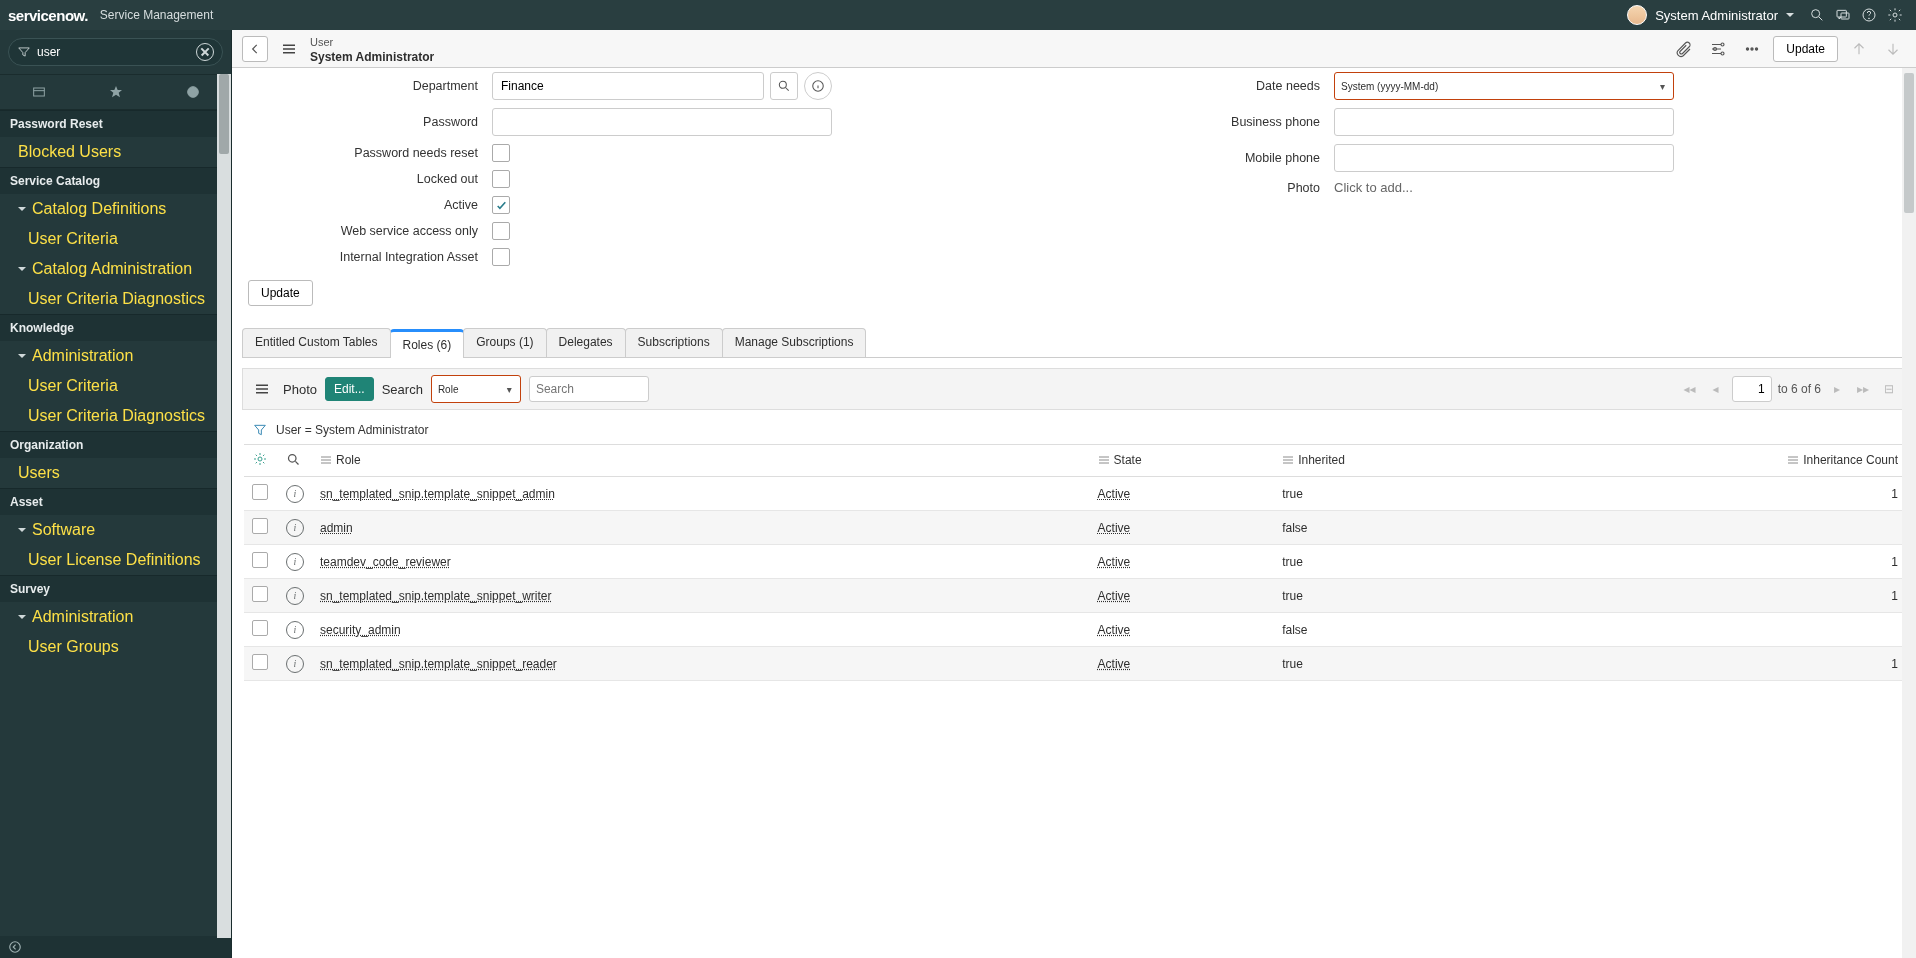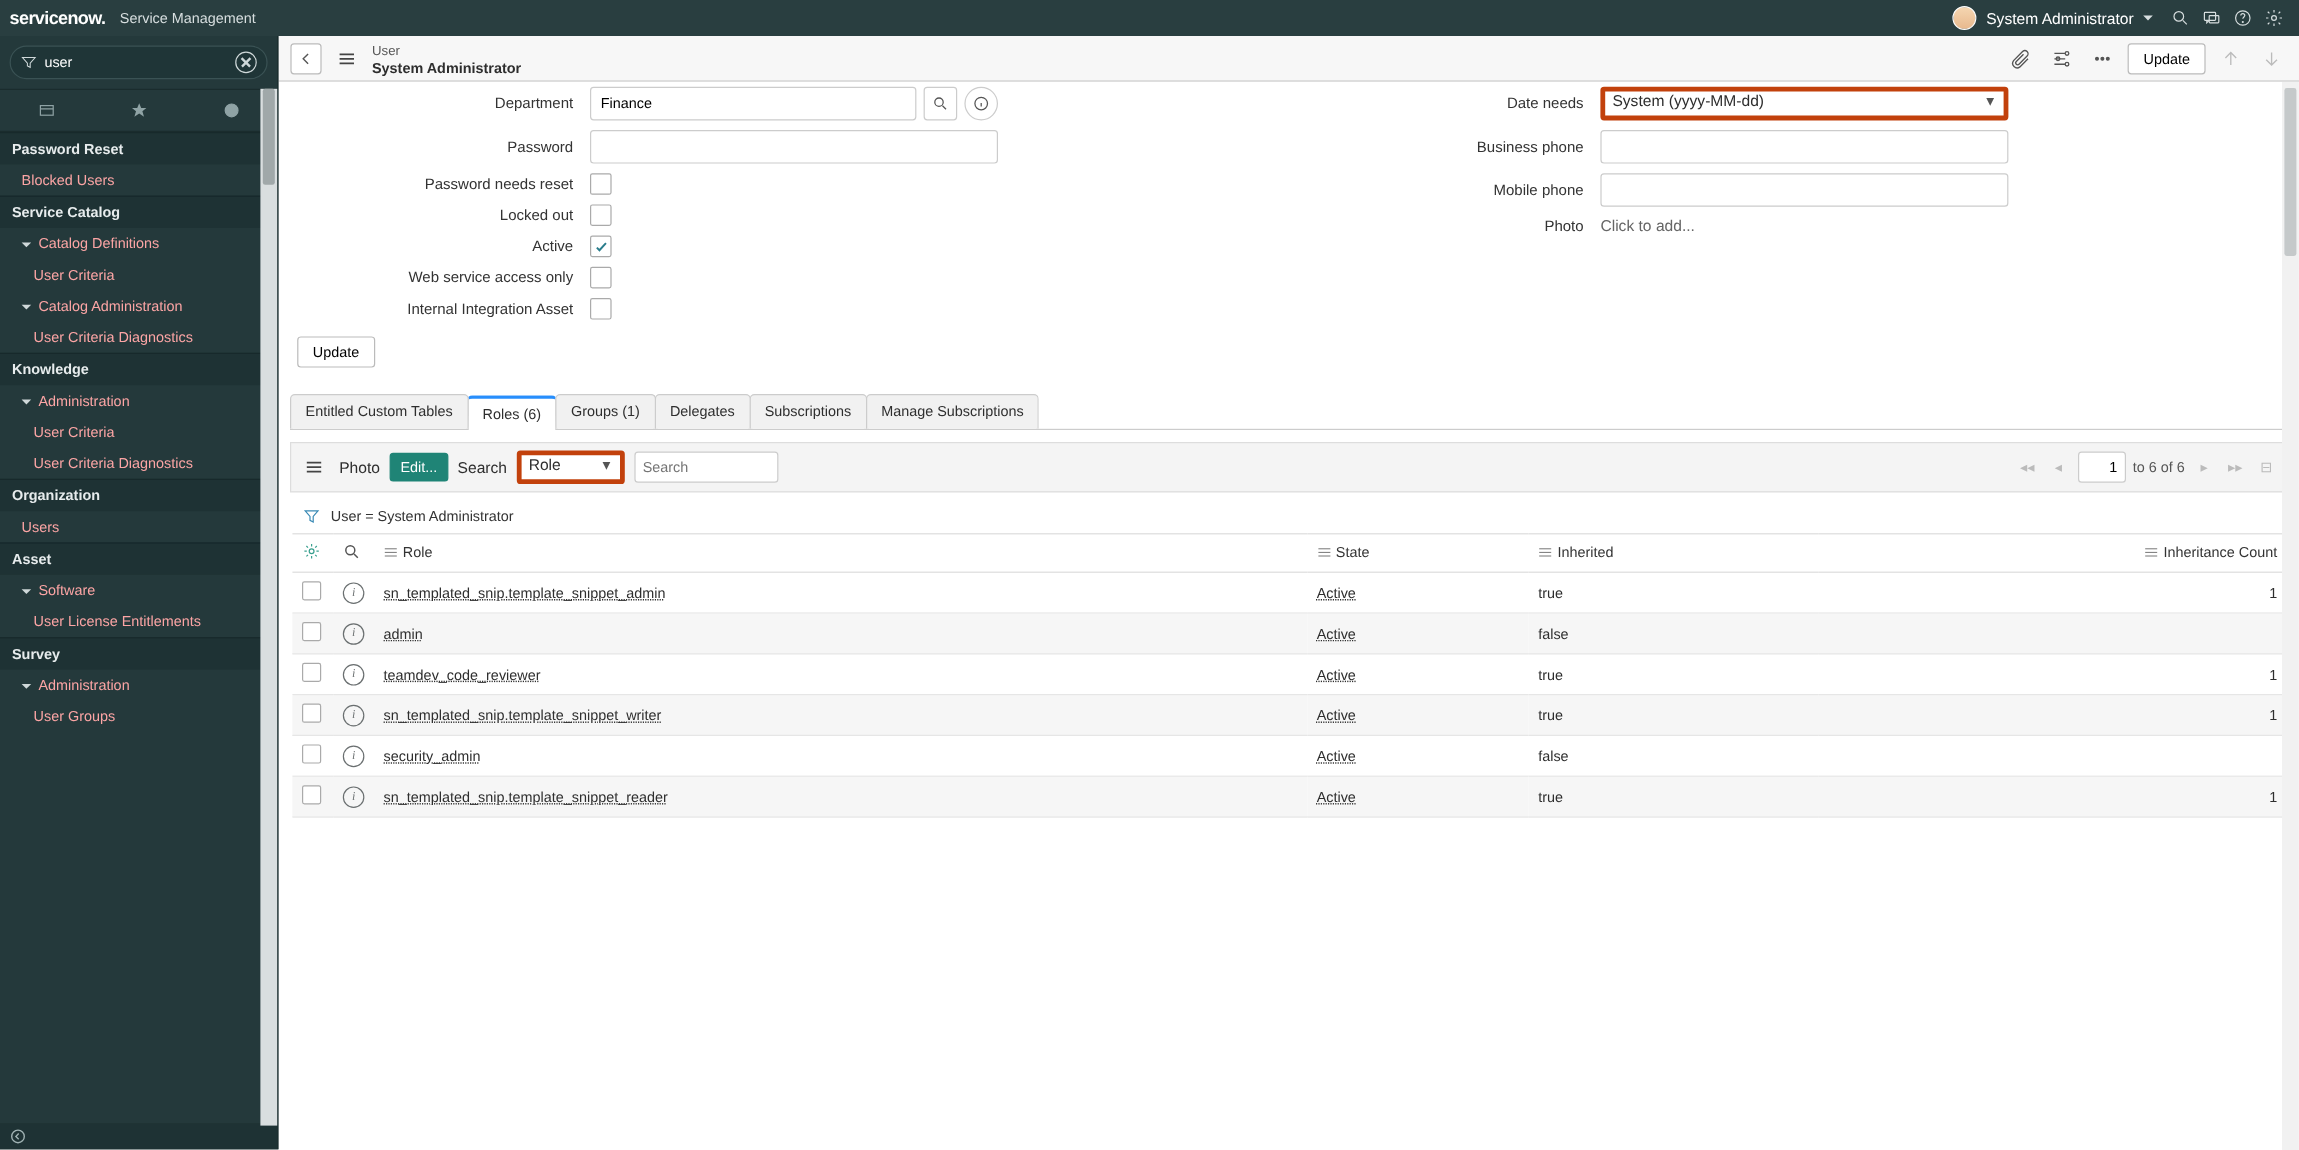--- a/index.html
+++ b/index.html
@@ -22,21 +22,21 @@
 .filterbox input{flex:1;background:transparent;border:0;outline:0;color:#fff;font-size:12px}
 .filterbox .xf{width:18px;height:18px;border:1.5px solid #cfd8d9;border-radius:50%;position:relative}
 .filterbox .xf:before,.filterbox .xf:after{content:"";position:absolute;left:3px;right:3px;top:7px;height:1.5px;background:#cfd8d9}
 .filterbox .xf:before{transform:rotate(45deg)}
 .filterbox .xf:after{transform:rotate(-45deg)}
 .navtabs{display:flex;border-top:1px solid #1a2c2d;border-bottom:1px solid #1a2c2d}
 .navtabs>div{flex:1;height:34px;display:flex;align-items:center;justify-content:center;cursor:pointer}
 .navtabs svg{width:16px;height:16px;fill:#8fa3a5}
 .tree{flex:1;overflow:auto;padding-bottom:8px}
 .app{background:#1e3234;padding:6px 10px;font-weight:bold;font-size:12px;color:#e7eced;border-top:1px solid #17292b}
-.mod{padding:6px 10px 6px 18px;font-size:12px;color:#fca5a5;cursor:pointer;display:flex;align-items:flex-end;gap:6px}
+.mod{padding:6px 10px 6px 18px;font-size:16px;color:#fde047;cursor:pointer;display:flex;align-items:center;gap:6px}
 .mod.sub{padding-left:28px}
 .tri{width:0;height:0;border:4px solid transparent;border-top-color:#cfd8d9;margin-top:3px}
 .navfoot{height:22px;background:#1e3234;display:flex;align-items:center;padding-left:8px}
 .navfoot svg{width:14px;height:14px;stroke:#9fb1b2;fill:none;stroke-width:2}
 .main{flex:1;display:flex;flex-direction:column;overflow:hidden}
 .hdr{height:38px;border-bottom:1px solid #ccc;background:#f7f7f7;display:flex;align-items:center;padding:0 10px;gap:8px}
 .sqbtn{width:26px;height:26px;border:1px solid #bbb;border-radius:3px;background:#fff;display:flex;align-items:center;justify-content:center;cursor:pointer}
 .sqbtn svg{width:14px;height:14px;stroke:#555;fill:none;stroke-width:2}
 .hamb{width:26px;height:26px;display:flex;align-items:center;justify-content:center;cursor:pointer}
 .hamb svg{width:18px;height:18px;stroke:#444;stroke-width:2;fill:none}
@@ -49,21 +49,21 @@
 .arrow-disabled svg{stroke:#bbb}
 .content{flex:1;overflow:auto;position:relative}
 .cscroll{position:absolute;right:0;top:0;bottom:0;width:14px;background:#f1f1f1}
 .cscroll .cthumb{position:absolute;left:2px;right:2px;top:5px;height:140px;background:#c5c9ca;border-radius:2px}
 .form{display:flex;padding:4px 0 0 0}
 .col{flex:1;padding:0 30px 0 0}
 .row{display:flex;align-items:center;margin-bottom:8px}
 .lbl{width:260px;text-align:right;padding-right:14px;font-size:12.5px;color:#333}
 .rinp{flex:1;display:flex;align-items:center;gap:6px;max-width:340px}
 .it{flex:1;height:28px;border:1px solid #ccc;border-radius:3px;padding:0 8px;font-size:12px}
-.sel{flex:1;height:28px;border:4px solid #c2410c;border-radius:3px;padding:0 6px;font-size:13px;background:#fff;position:relative;display:flex;}
+.sel{flex:1;height:28px;border:1px solid #c2410c;border-radius:3px;padding:0 6px;font-size:10px;background:#fff;position:relative;display:flex;align-items:center}
 .sel:after{content:"▾";position:absolute;right:8px;color:#555}
 .mini{width:28px;height:28px;border:1px solid #ccc;border-radius:3px;display:flex;align-items:center;justify-content:center;background:#fff;cursor:pointer}
 .mini svg{width:14px;height:14px;stroke:#555;fill:none;stroke-width:1.8}
 .cb{width:18px;height:18px;border:1px solid #aaa;border-radius:2px;background:#fff;display:flex;align-items:center;justify-content:center}
 .cb.on svg{width:13px;height:13px;stroke:#2a7d8c;stroke-width:3;fill:none}
 .linkish{color:#298089;font-size:12px;cursor:pointer}
 .sec{padding:6px 0 6px 16px}
 .rel h3{font-size:14px;margin-bottom:6px}
 .tabs{margin:16px 10px 0 10px;border-bottom:1px solid #ccc;display:flex}
 .tab{border:1px solid #ccc;border-bottom:none;background:#f1f1f1;padding:6px 12px;font-size:12px;margin-right:-1px;border-top-left-radius:4px;border-top-right-radius:4px;cursor:pointer}
@@ -194,21 +194,21 @@
         <div class="app">Organization</div>
         <div class="mod">
           <span>Users</span>
         </div>
         <div class="app">Asset</div>
         <div class="mod">
           <span class="tri"></span>
           <span>Software</span>
         </div>
         <div class="mod sub">
-          <span>User License Entitlements</span>
+          <span>User License Definitions</span>
         </div>
         <div class="app">Survey</div>
         <div class="mod">
           <span class="tri"></span>
           <span>Administration</span>
         </div>
         <div class="mod sub">
           <span>User Groups</span>
         </div>
       </div>

